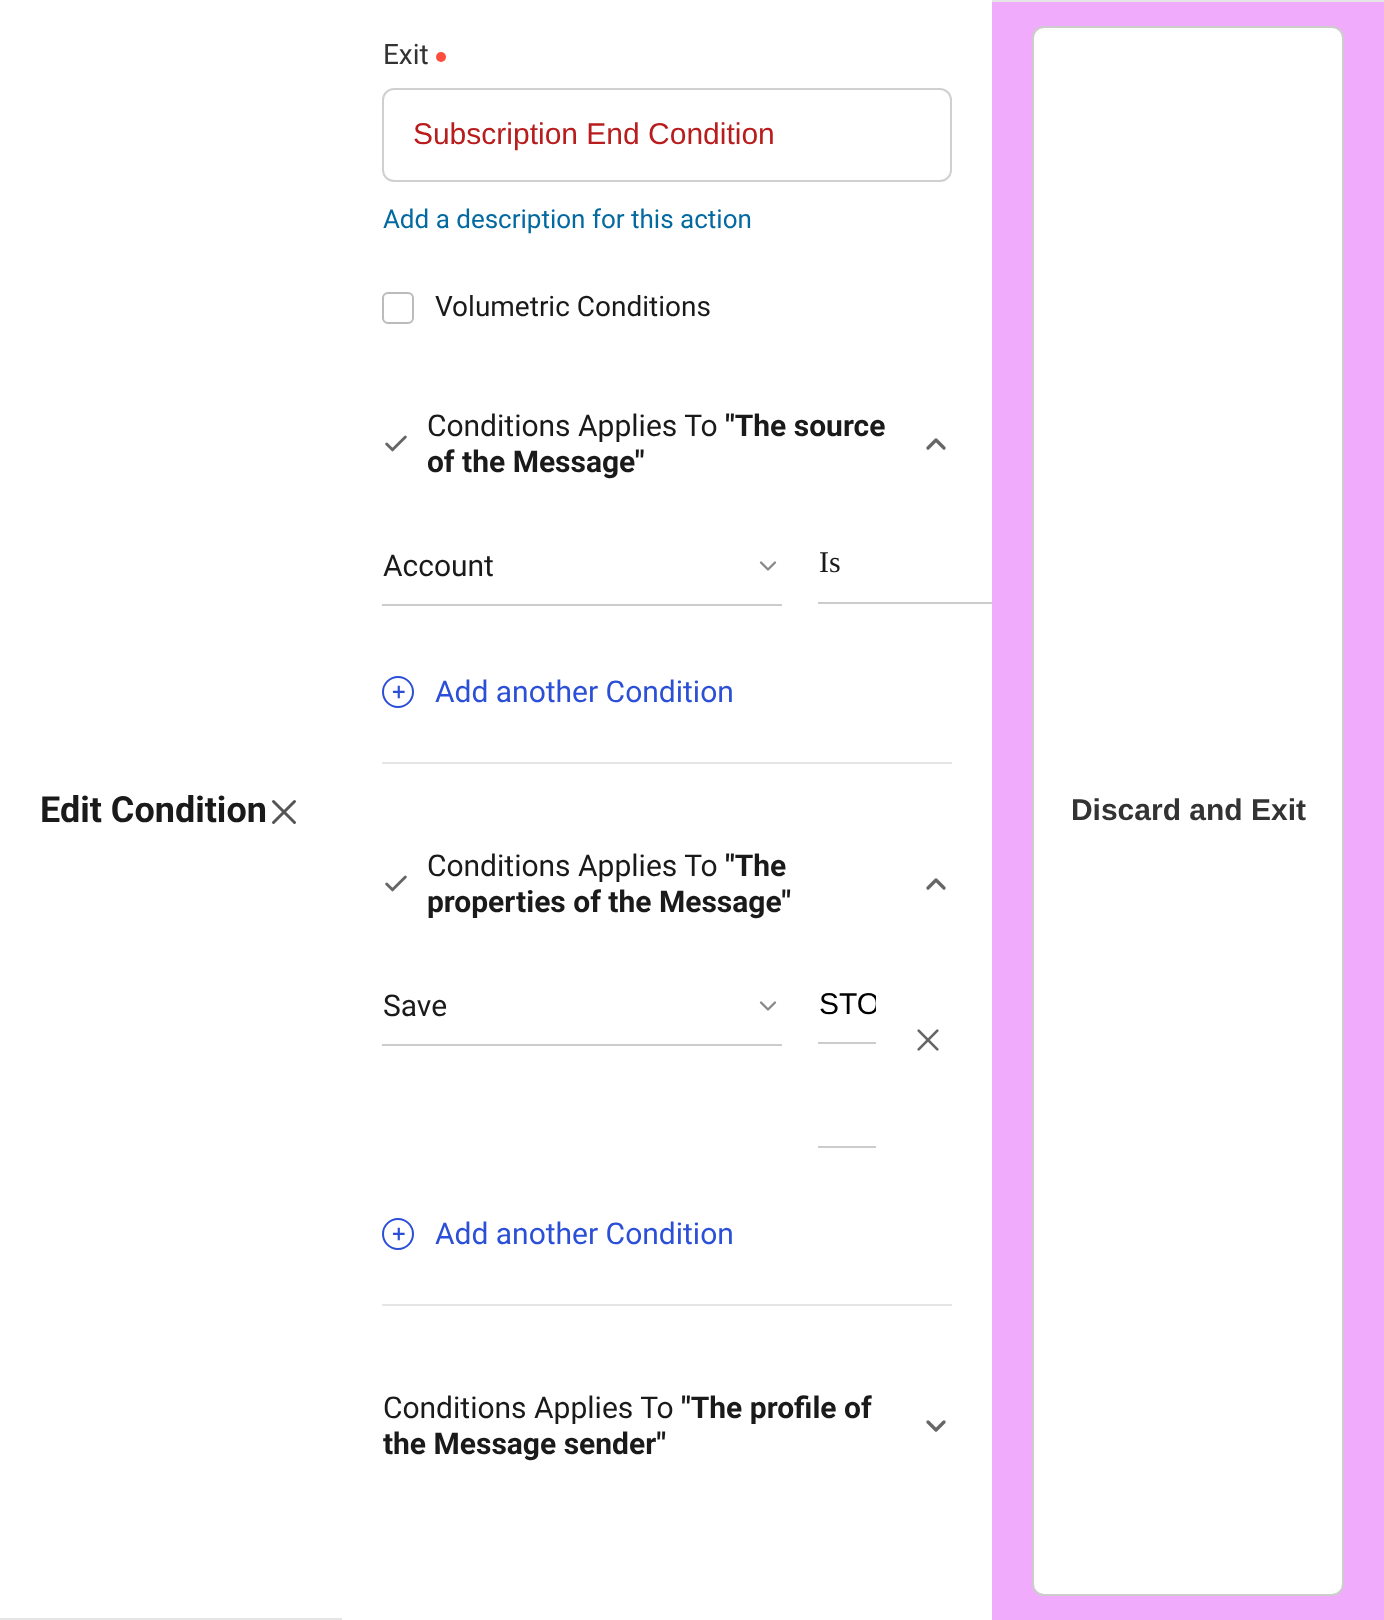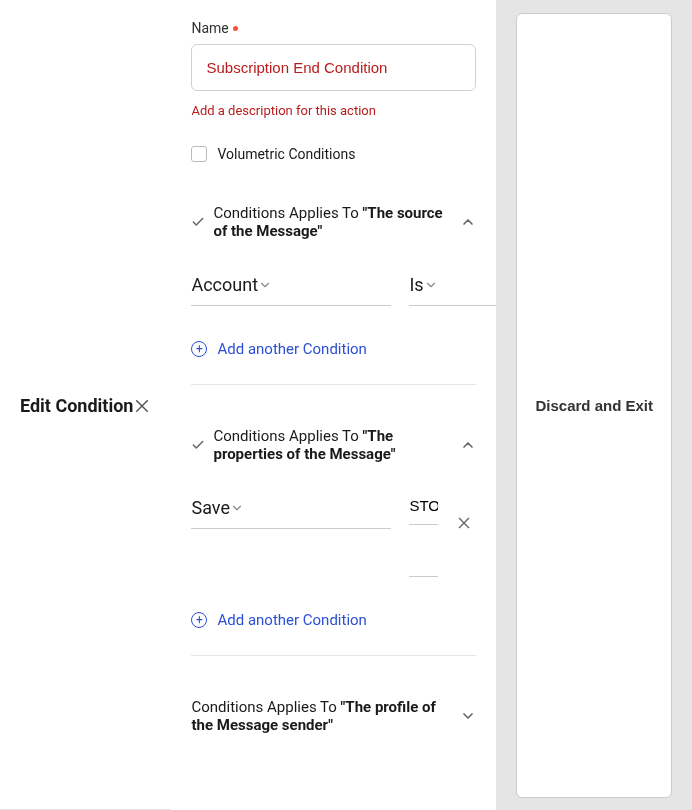--- a/index.html
+++ b/index.html
@@ -51,21 +51,21 @@
   .text-input {
     width: 100%;
     border: 1px solid #d0d0d0;
     border-radius: 6px;
     padding: 14px 14px;
     font-size: 15px;
     color: #b91c1c;
     outline: none;
   }
   .link {
-    color: #b91c1c;
+    color: #0369a1;
     font-size: 13px;
     cursor: pointer;
     display: inline-block;
     margin-top: 12px;
   }
   .checkbox-row {
     display: flex;
     align-items: center;
     gap: 10px;
     margin-top: 28px;
@@ -97,28 +97,28 @@
     display: flex;
     align-items: flex-start;
     gap: 18px;
     margin-top: 28px;
   }
   .select {
     border: none;
     border-bottom: 1px solid #ccc;
     padding: 6px 0 10px 0;
     display: flex;
-    justify-content: flex-start;
-    align-items: center;
-    cursor: pointer;
-    font-size: 18px;
+    justify-content: space-between;
+    align-items: center;
+    cursor: pointer;
+    font-size: 15px;
   }
   .select .caret { color: #888; }
   .col-field { flex: 0 0 200px; }
-  .col-op    { flex: 0 0 118px; }
+  .col-op    { flex: 0 0 118px; font-family: Liberation Serif, serif; }
   .col-val   { flex: 1; min-width: 0; }
   .col-del   { flex: 0 0 20px; padding-top: 6px; }
   .chip-field {
     border-bottom: 1px solid #ccc;
     padding: 0 0 8px 0;
     display: flex;
     gap: 6px;
     align-items: center;
     min-height: 34px;
   }
@@ -183,21 +183,21 @@
     border-top: 1px solid #e5e5e5;
     margin-top: 26px;
   }
   .row-x { color: #666; cursor: pointer; }
   .footer {
     border-top: 1px solid #e5e5e5;
     padding: 12px 20px;
     display: flex;
     justify-content: space-between;
     gap: 14px;
-    background: #e5e5e5;
+    background: #f0abfc;
   }
   .btn {
     border-radius: 6px;
     padding: 10px 18px;
     font-size: 15px;
     font-weight: 600;
     cursor: pointer;
   }
   .btn-secondary {
     background: #fff;
@@ -233,21 +233,21 @@
           <line x1="5" y1="5" x2="19" y2="19"></line>
           <line x1="19" y1="5" x2="5" y2="19"></line>
         </svg>
     </span>
   </div>
 
   <div class="body">
 
     
     <div class="field-label">
-      <span>Name</span>
+      <span>Exit</span>
       <span class="req-dot"></span>
     </div>
     <input type="text" class="text-input" value="Subscription End Condition" style="">
 
     <span class="link">Add a description for this action</span>
 
     
     <div class="checkbox-row">
       <span class="checkbox-box"></span>
       <span>Volumetric Conditions</span>

